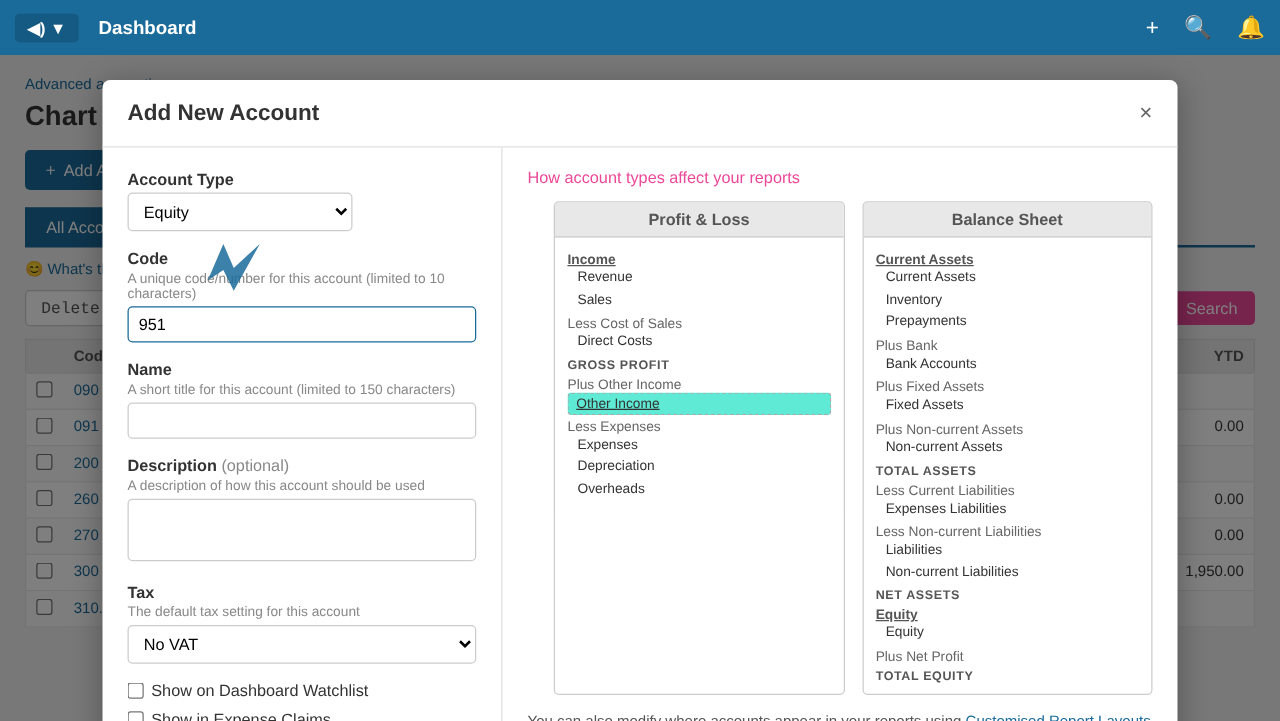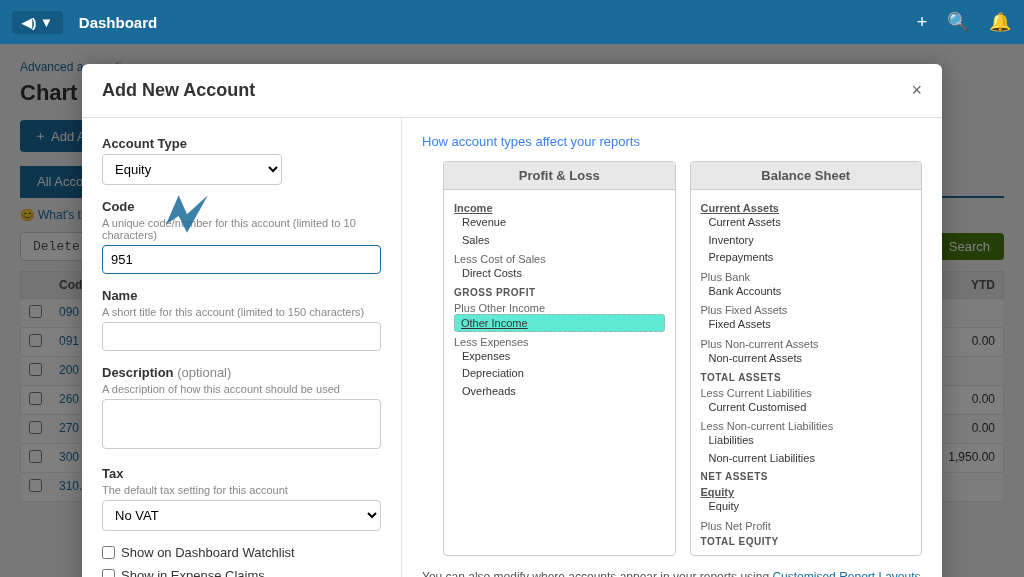--- a/index.html
+++ b/index.html
@@ -119,21 +119,21 @@
       background: #fff;
       border: 1px solid #ccc;
       padding: 6px 12px;
       border-radius: 4px;
       cursor: pointer;
       font-size: 13px;
       color: #555;
       font-family: Liberation Mono, monospace;
     }
     .search-btn {
-      background: #4d7c0f;
+      background: #ec4899;
       color: #fff;
       border: none;
       padding: 6px 14px;
       border-radius: 4px;
       cursor: pointer;
       font-size: 13px;
       margin-left: auto;
     }
     .table-header {
       display: grid;
@@ -268,21 +268,21 @@
       color: #333;
     }
 
     
     .info-panel {
       flex: 1;
       padding: 16px 20px;
     }
     .info-panel-title {
       font-size: 13px;
-      color: #3b82f6;
+      color: #ec4899;
       margin-bottom: 12px;
     }
     .report-boxes {
       display: flex;
       gap: 14px;
       margin-bottom: 14px;
       padding-left: 21px;
     }
     .report-box {
       flex: 1;
@@ -573,21 +573,21 @@
                 <div class="report-item">Inventory</div>
                 <div class="report-item">Prepayments</div>
                 <div class="report-less">Plus Bank</div>
                 <div class="report-item">Bank Accounts</div>
                 <div class="report-less">Plus Fixed Assets</div>
                 <div class="report-item">Fixed Assets</div>
                 <div class="report-less">Plus Non-current Assets</div>
                 <div class="report-item">Non-current Assets</div>
                 <div class="report-total">TOTAL ASSETS</div>
                 <div class="report-less">Less Current Liabilities</div>
-                <div class="report-item">Current Customised</div>
+                <div class="report-item">Expenses Liabilities</div>
                 <div class="report-less">Less Non-current Liabilities</div>
                 <div class="report-item">Liabilities</div>
                 <div class="report-item">Non-current Liabilities</div>
                 <div class="report-total">NET ASSETS</div>
                 <div class="report-section-title">Equity</div>
                 <div class="report-item">Equity</div>
                 <div class="report-less">Plus Net Profit</div>
                 <div class="report-total">TOTAL EQUITY</div>
               </div>
             </div>

